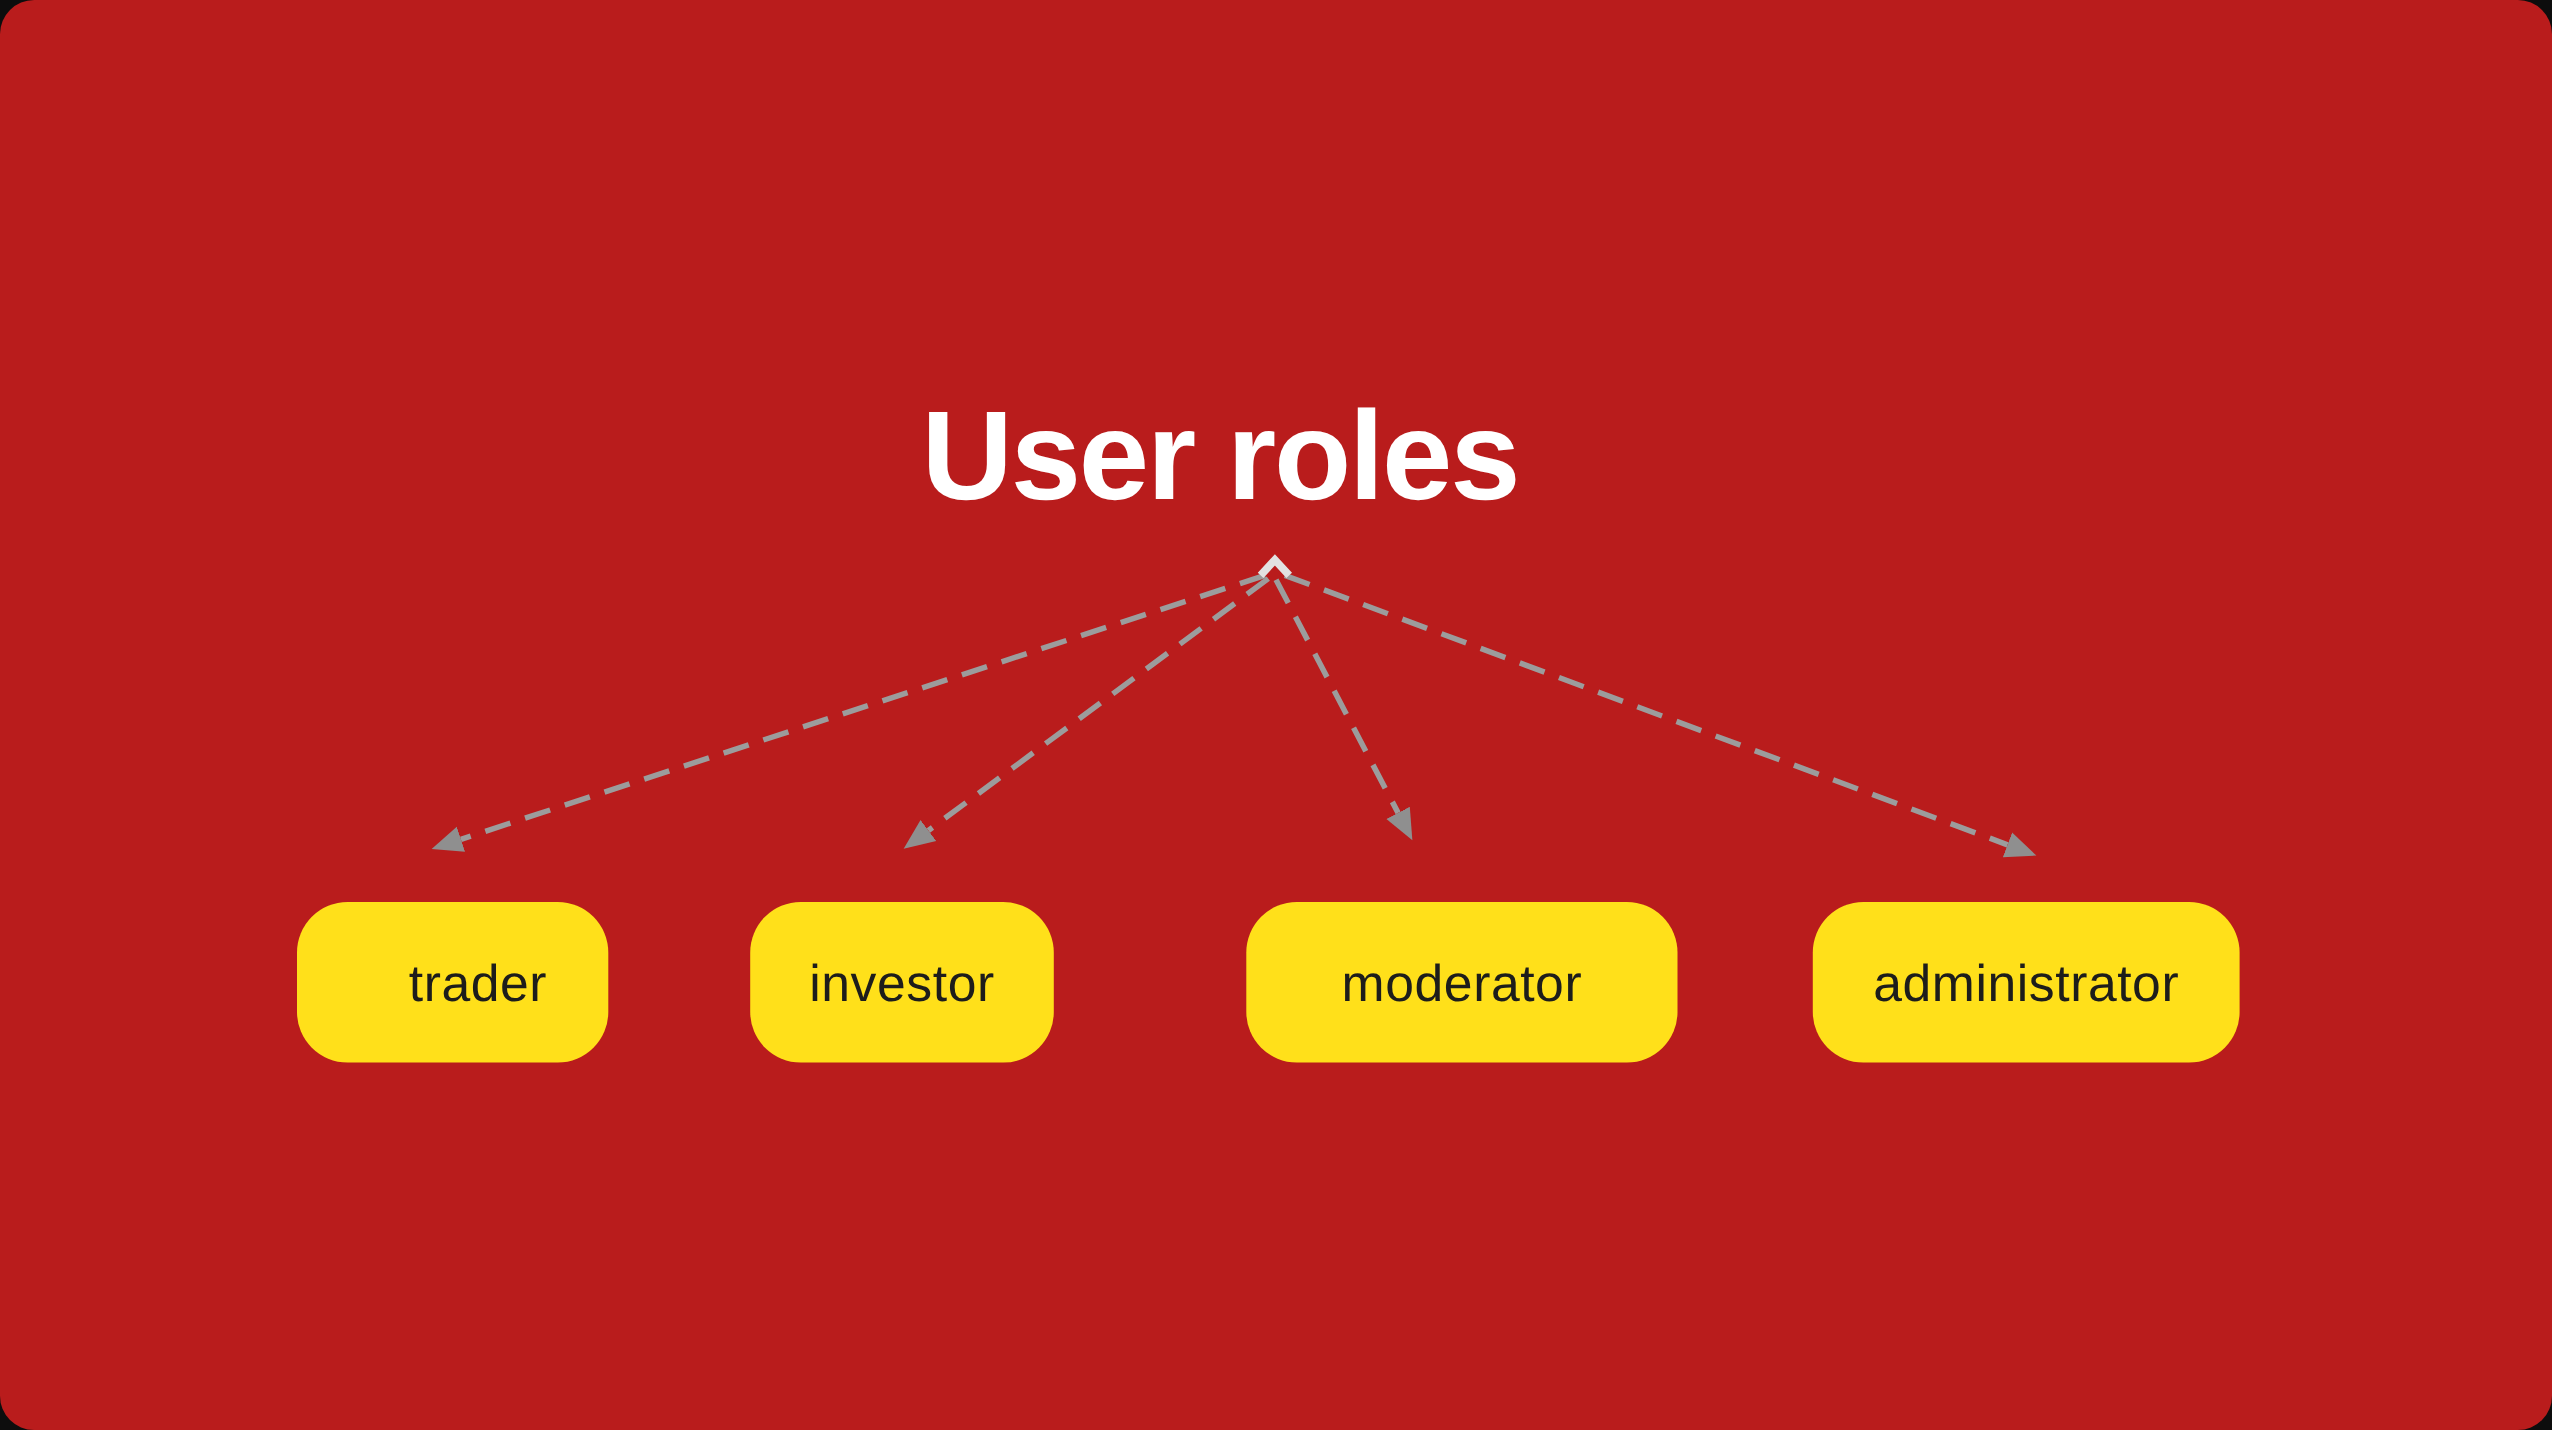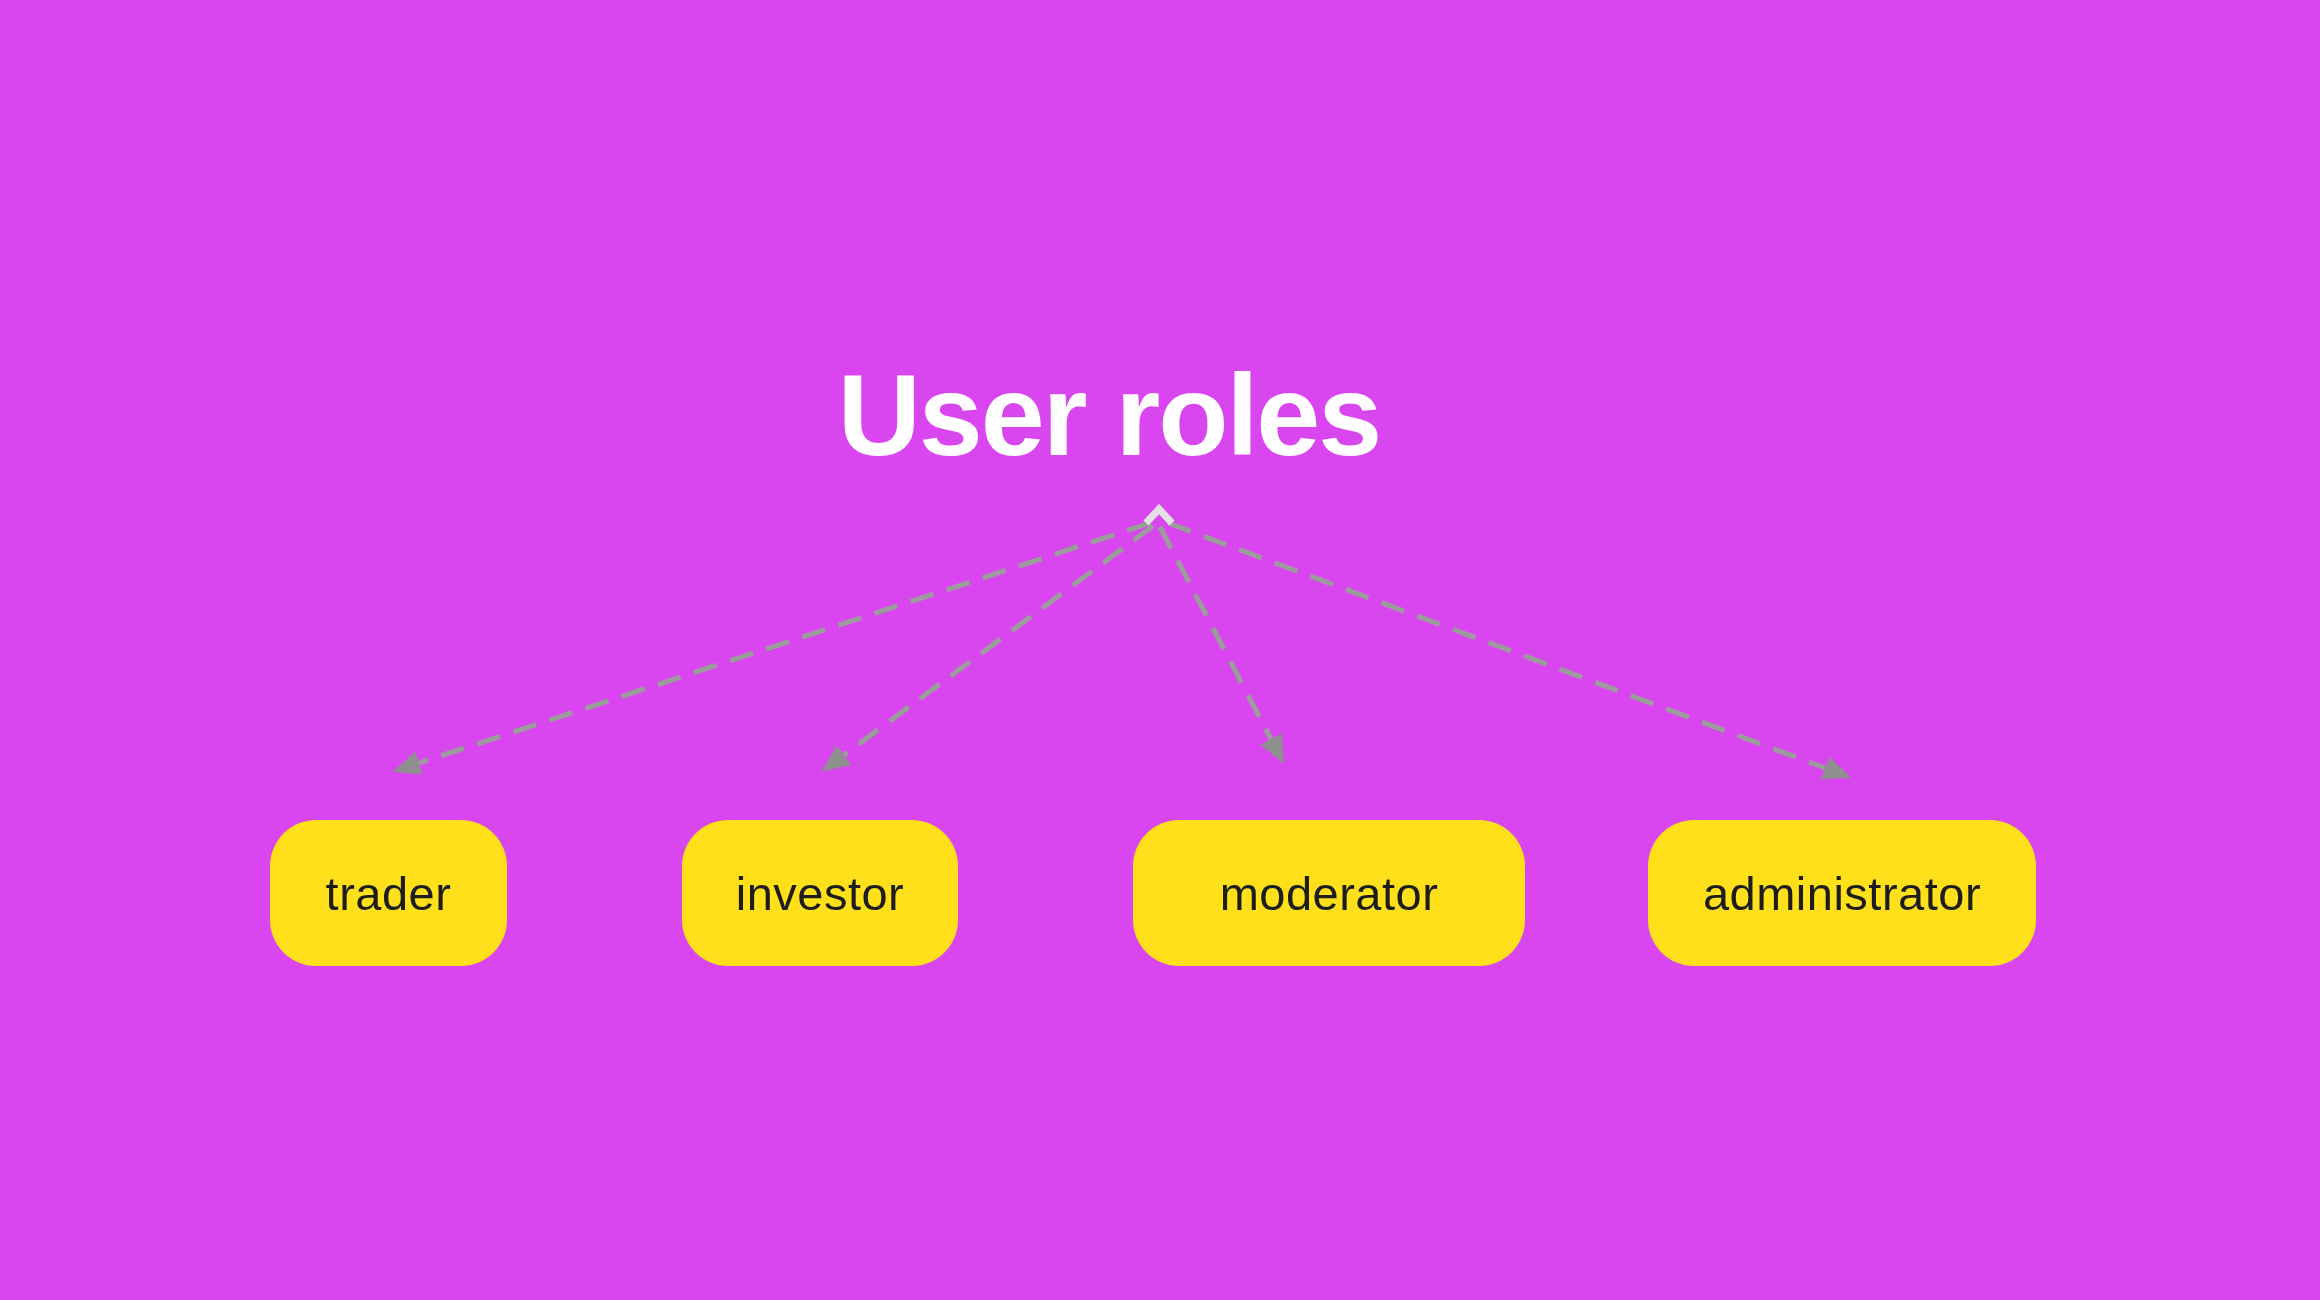--- a/index.html
+++ b/index.html
@@ -5,22 +5,23 @@
   html, body {
     margin: 0;
     padding: 0;
     background: #0d0d0d;
     font-family: "Liberation Sans", sans-serif;
   }
   .canvas {
     position: relative;
     width: 2320px;
     height: 1300px;
-    background: #d946ef;
+    background: #b91c1c;
     overflow: hidden;
+    border-radius: 31px;
   }
   .page-title {
     position: absolute;
     top: 358px;
     left: 1109px;
     transform: translateX(-50%);
     margin: 0;
     color: #ffffff;
     font-size: 115px;
     line-height: 1.0;
@@ -57,21 +58,21 @@
     align-items: center;
     justify-content: center;
   }
   .node-label {
     color: #1d1d1b;
     font-size: 47px;
     font-weight: 500;
     letter-spacing: 0.5px;
     white-space: nowrap;
   }
-  .node-trader        { left: 270px;  width: 237px; }
+  .node-trader        { left: 270px;  width: 237px; padding-left: 46px; }
   .node-investor      { left: 682px;  width: 276px; }
   .node-moderator     { left: 1133px; width: 392px; }
   .node-administrator { left: 1648px; width: 388px; }
 </style>
 </head>
 <body>
 
 <div class="canvas">
 
   <h1 class="page-title">User roles</h1>

